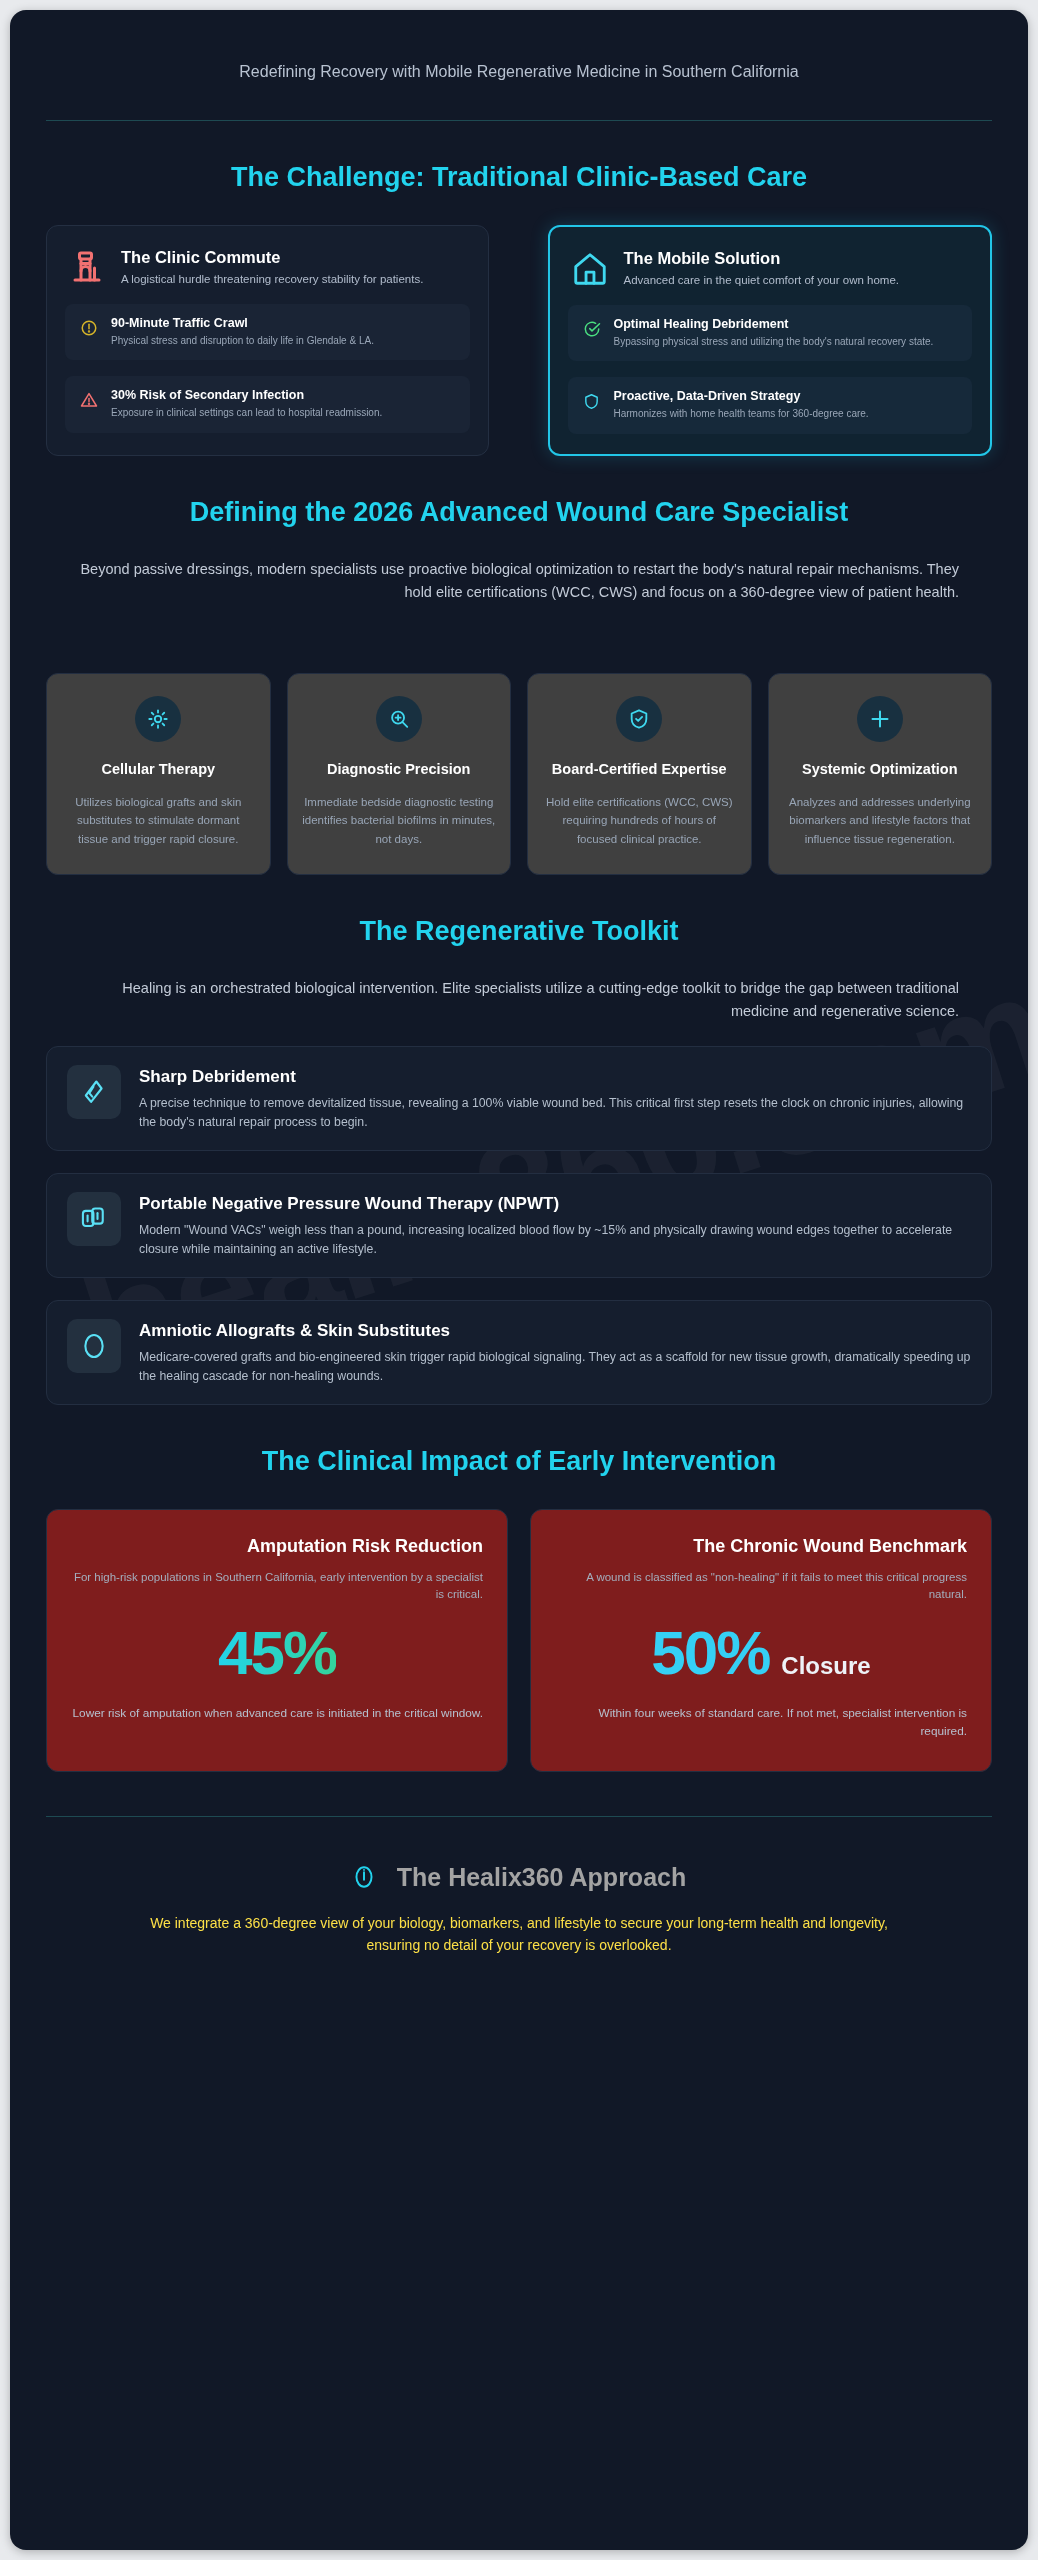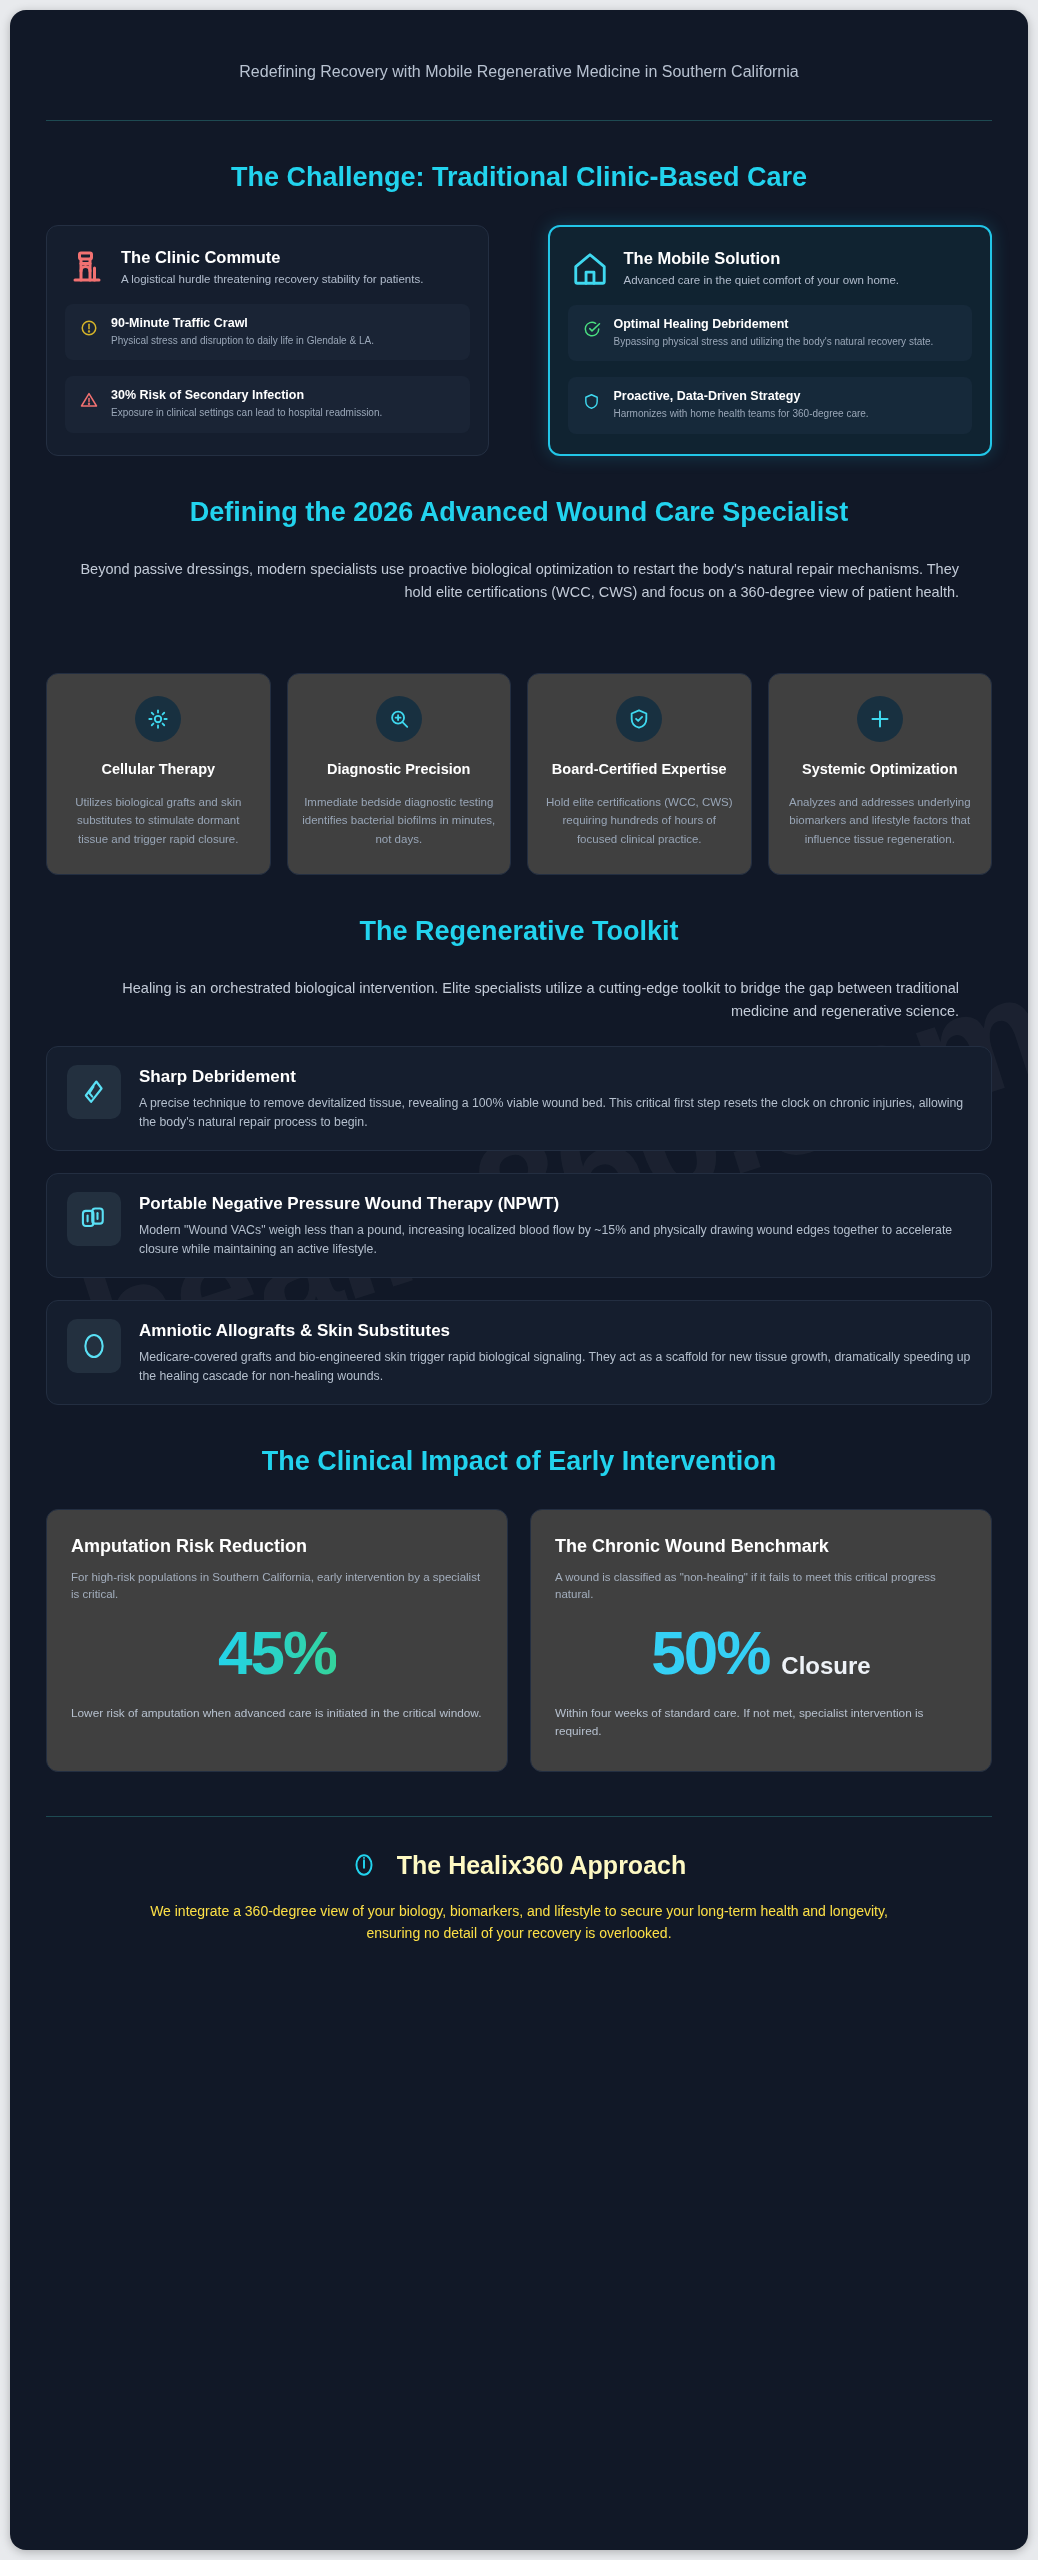--- a/index.html
+++ b/index.html
@@ -155,25 +155,25 @@
     background: #23303f;
     display: flex; align-items: center; justify-content: center;
   }
   .tool-row h4 { margin: 2px 0 0 0; color: #fff; font-size: 17px; font-weight: bold; }
   .tool-row p { margin: 7px 0 0 0; color: #b4bfcd; font-size: 12.3px; line-height: 1.55; }
 
   
   .stats { display: flex; gap: 22px; margin-top: 30px; }
   .stat {
     flex: 1;
-    background: #404040;
+    background: #7f1d1d;
     border: 1px solid #232e41;
     border-radius: 12px;
     padding: 26px 24px 30px 24px;
-    text-align: left;
+    text-align: right;
   }
   .stat h3 { margin: 0; font-size: 18px; color: #fff; font-weight: bold; }
   .stat .sub { margin: 12px 0 0 0; font-size: 11.5px; line-height: 1.55; color: #a3aebd; }
   .stat .bignum {
     margin: 18px 0 0 0;
     font-size: 62px;
     font-weight: bold;
     line-height: 1;
     letter-spacing: -2px;
     background: linear-gradient(100deg, #22d3ee 0%, #34d399 100%);
@@ -188,23 +188,23 @@
     color: #35d0f5;
   }
   .stat .numline { display: flex; align-items: baseline; justify-content: center; gap: 12px; }
   .stat .numline .suffix { font-size: 24px; font-weight: bold; color: #eef2f7; }
   .stat .foot { margin: 20px 0 0 0; font-size: 11.8px; line-height: 1.55; color: #b6c0ce; }
 
   
   .footer-rule { height: 1px; background: #1e4a52; margin-top: 44px; }
   .footer { text-align: center; padding: 34px 0 46px 0; }
   .footer h3 {
-    margin: 0;
+    margin: 12px;
     font-size: 25px;
-    color: #fef9c3;
+    color: #a3a3a3;
     font-weight: bold;
     display: flex; align-items: center; justify-content: center; gap: 21px;
   }
   .footer p {
     margin: 20px auto 0 auto;
     max-width: 790px;
     font-size: 14px;
     line-height: 1.6;
     color: #fde047;
   }

